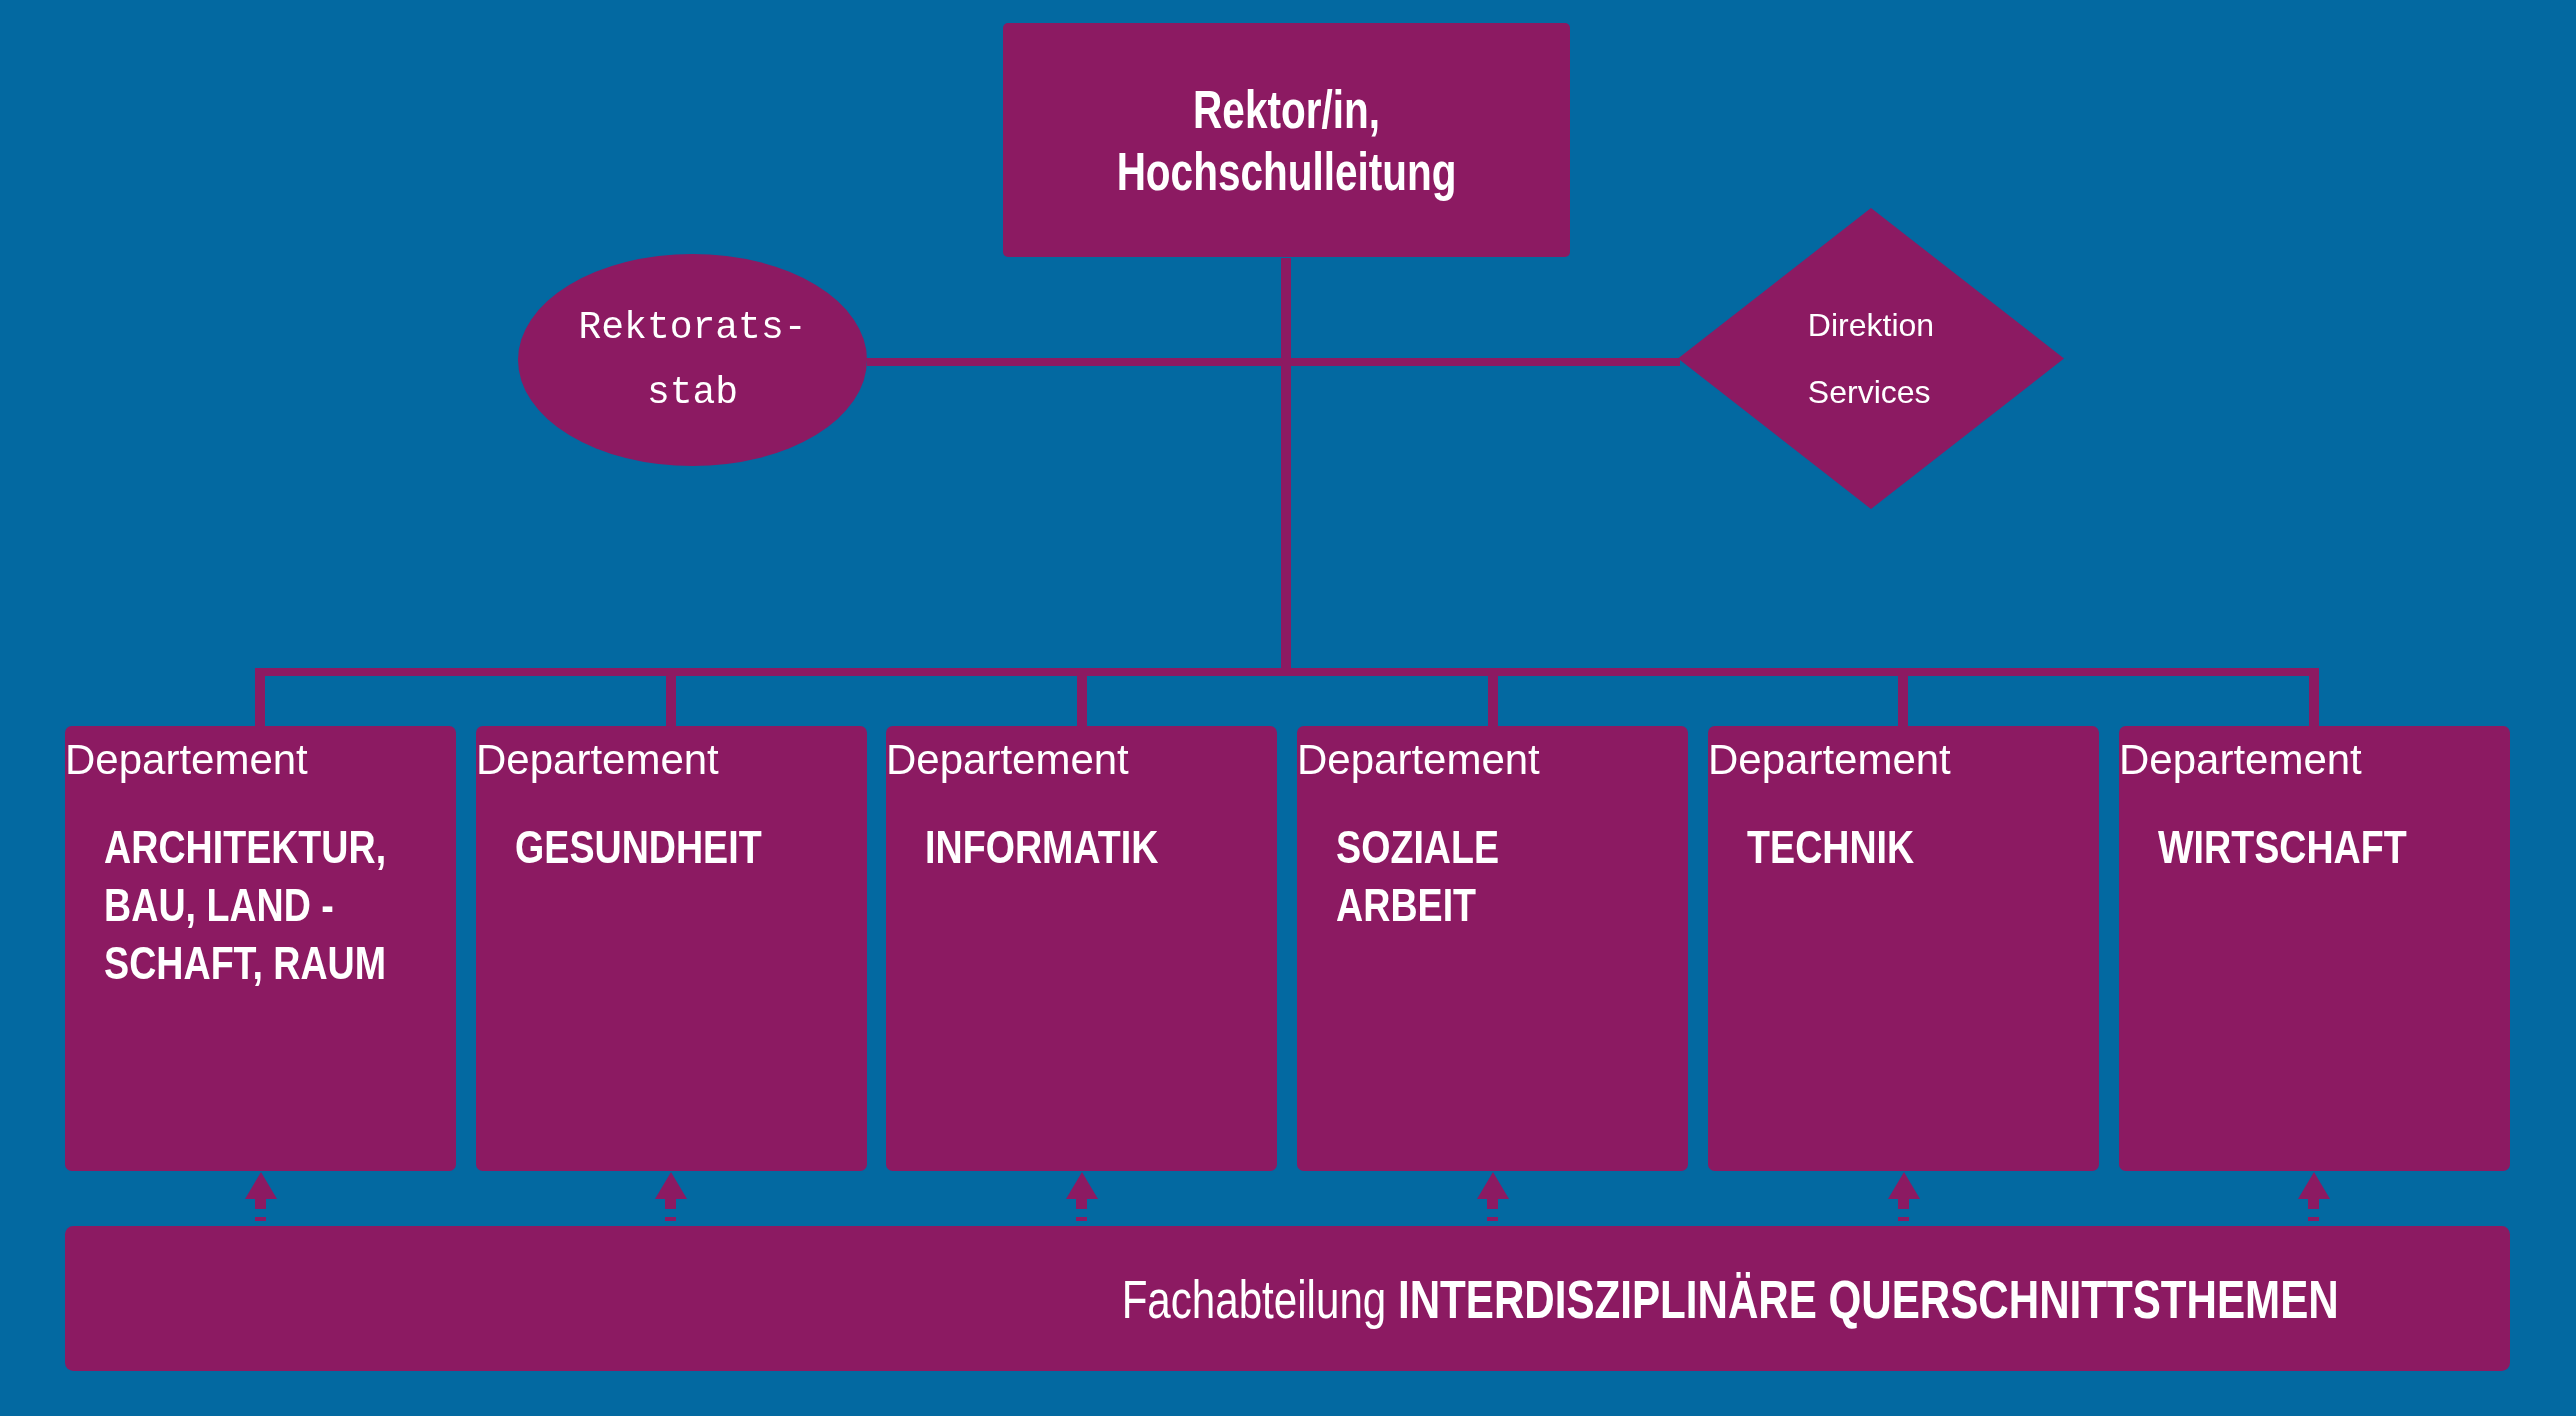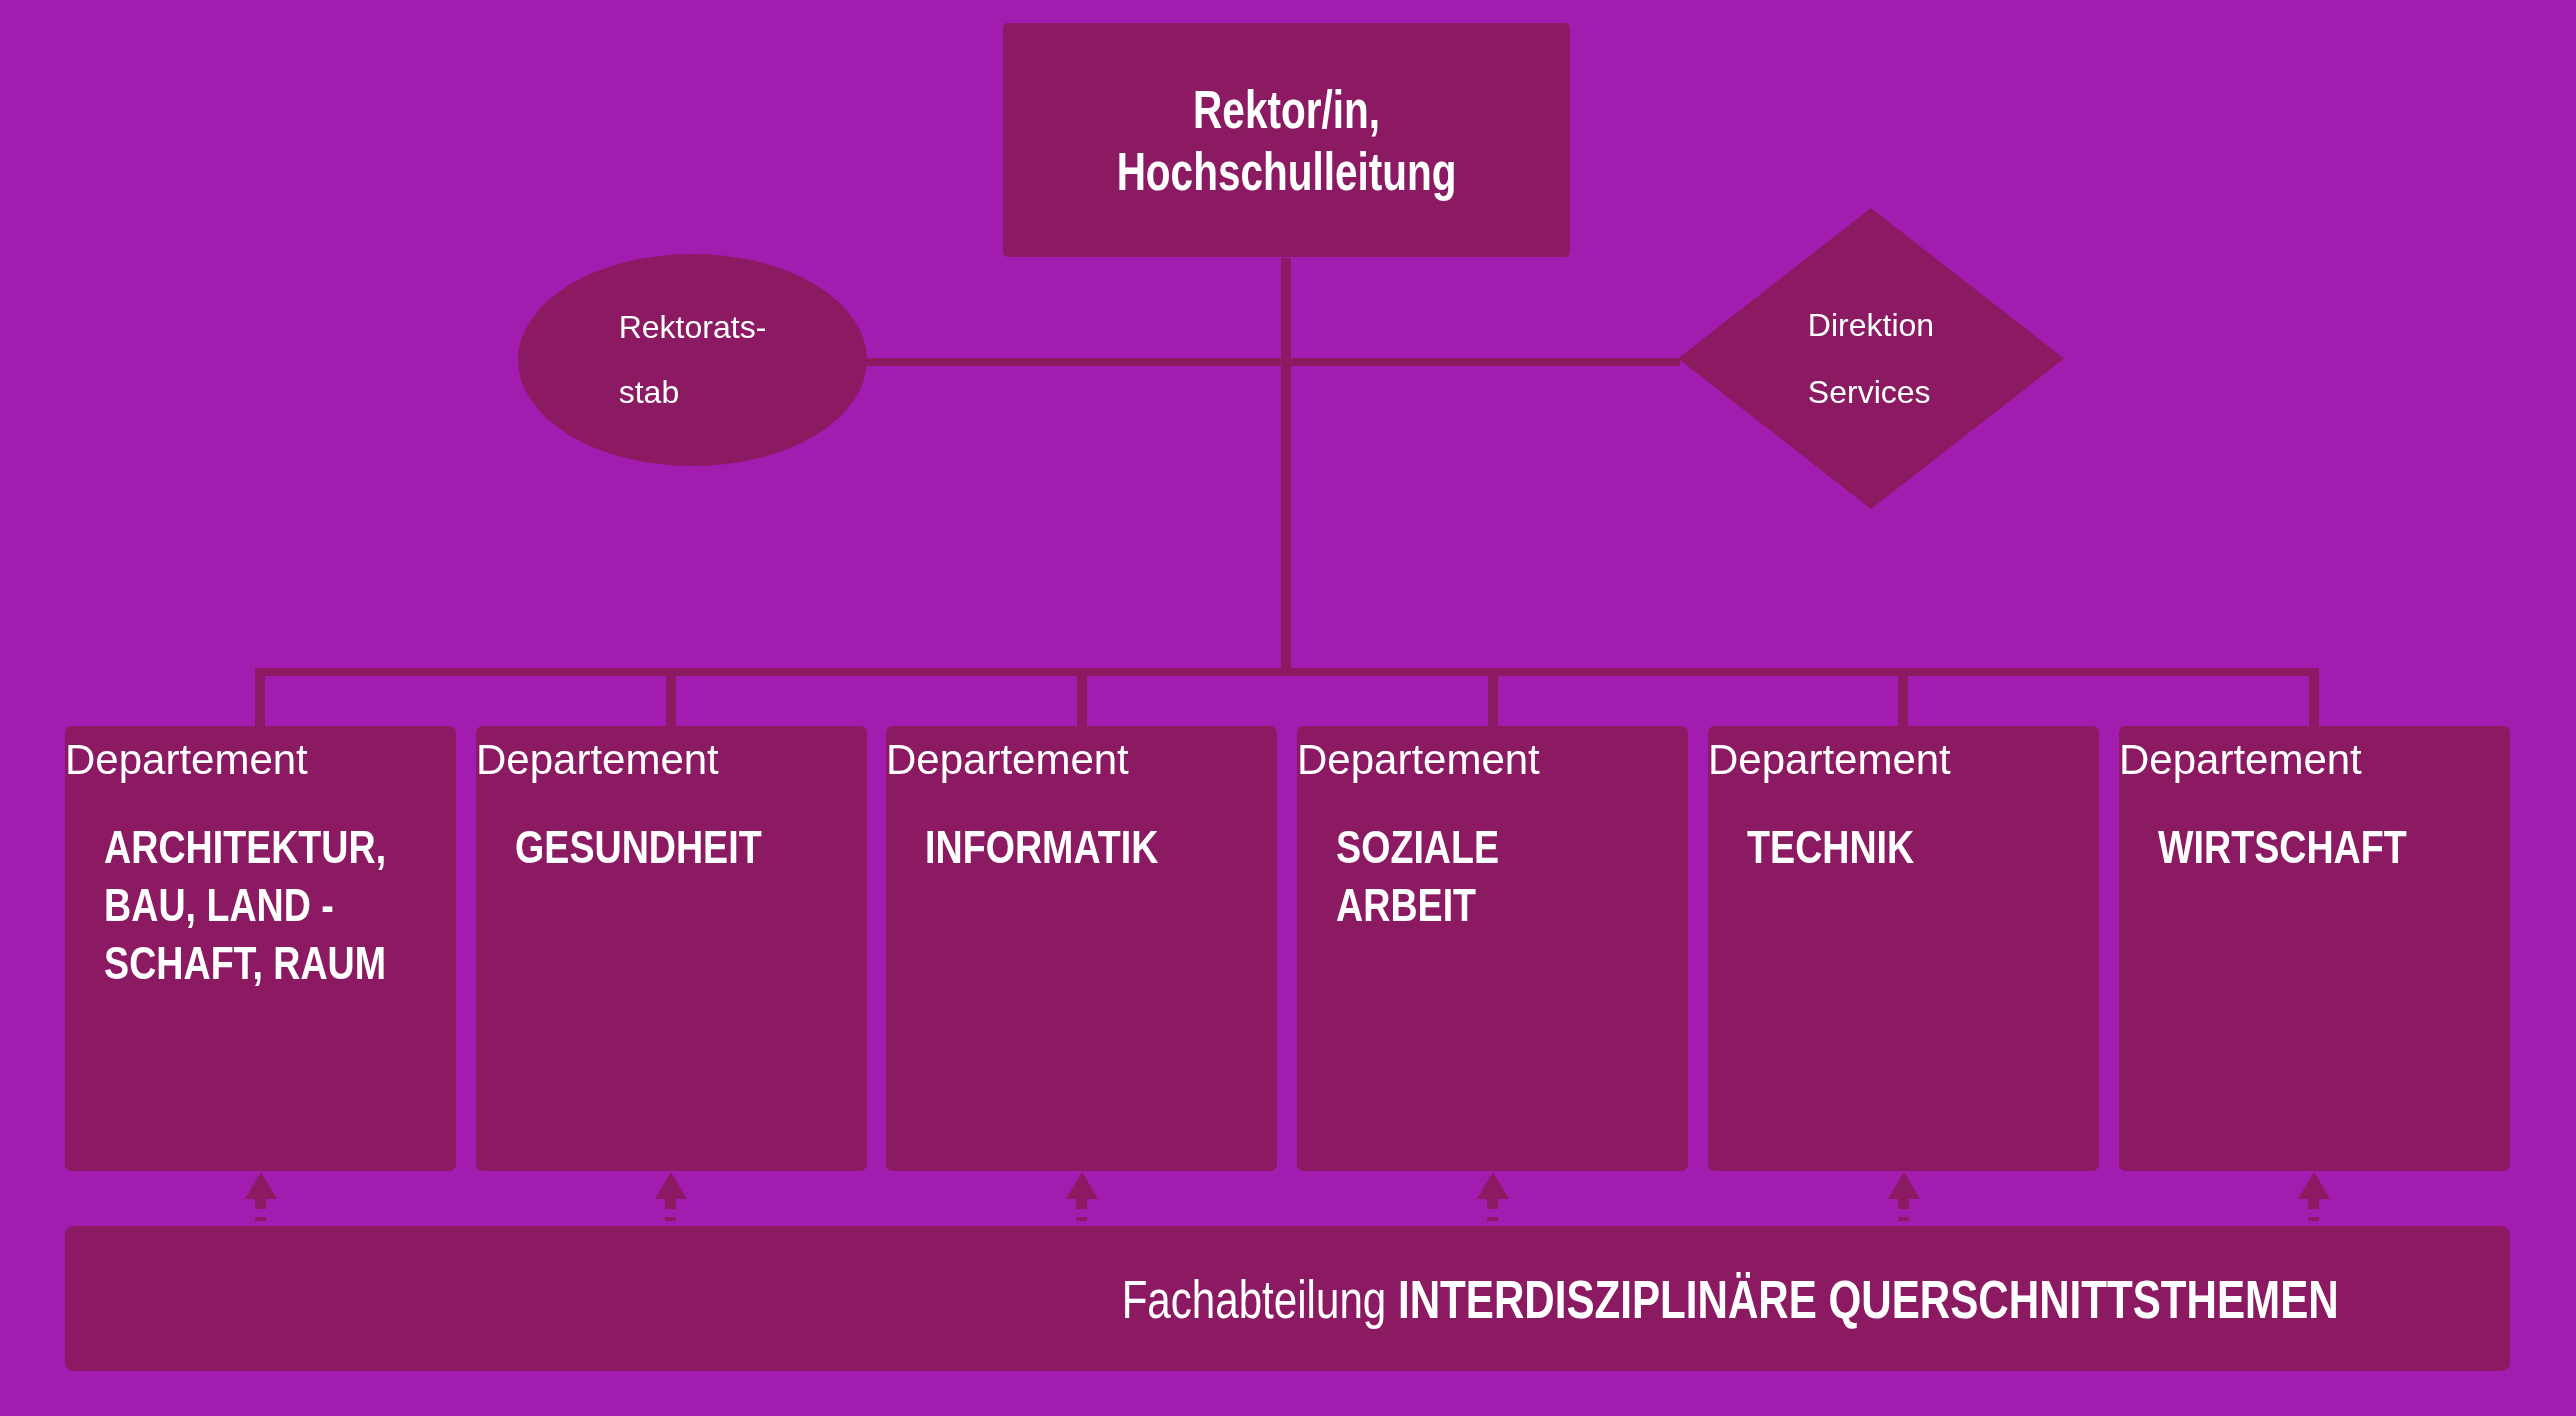--- a/index.html
+++ b/index.html
@@ -5,21 +5,21 @@
   html, body {
     margin: 0;
     padding: 0;
     background: #ffffff;
     font-family: "Liberation Sans", "DejaVu Sans", sans-serif;
   }
   .stage {
     position: relative;
     width: 2576px;
     height: 1417px;
-    background: #a21caf;
+    background: #0369a1;
     overflow: hidden;
   }
   .fill { background: #8c1a62; }
   .shape { position: absolute; color: #ffffff; }
   .multiline { white-space: pre-line; }
 
   
   .top-box {
     left: 1003px; top: 23px; width: 567px; height: 234px;
     border-radius: 5px;
@@ -31,21 +31,21 @@
     transform: scaleX(0.75); transform-origin: 50% 50%;
   }
 
   
   .ellipse {
     left: 518px; top: 254px; width: 349px; height: 212px;
     border-radius: 50%;
     display: flex; align-items: center; justify-content: center;
   }
   .ellipse .txt {
-    font-size: 32px; line-height: 65px; 
+    font-size: 38px; line-height: 65px; text-align: center; font-family: Liberation Mono, monospace;
   }
 
   
   .diamond {
     left: 1678px; top: 208px; width: 386px; height: 301px;
     clip-path: polygon(50% 0, 100% 50%, 50% 100%, 0 50%);
     display: flex; align-items: center; justify-content: center;
   }
   .diamond .txt {
     font-size: 32px; line-height: 67px; text-align: left;

